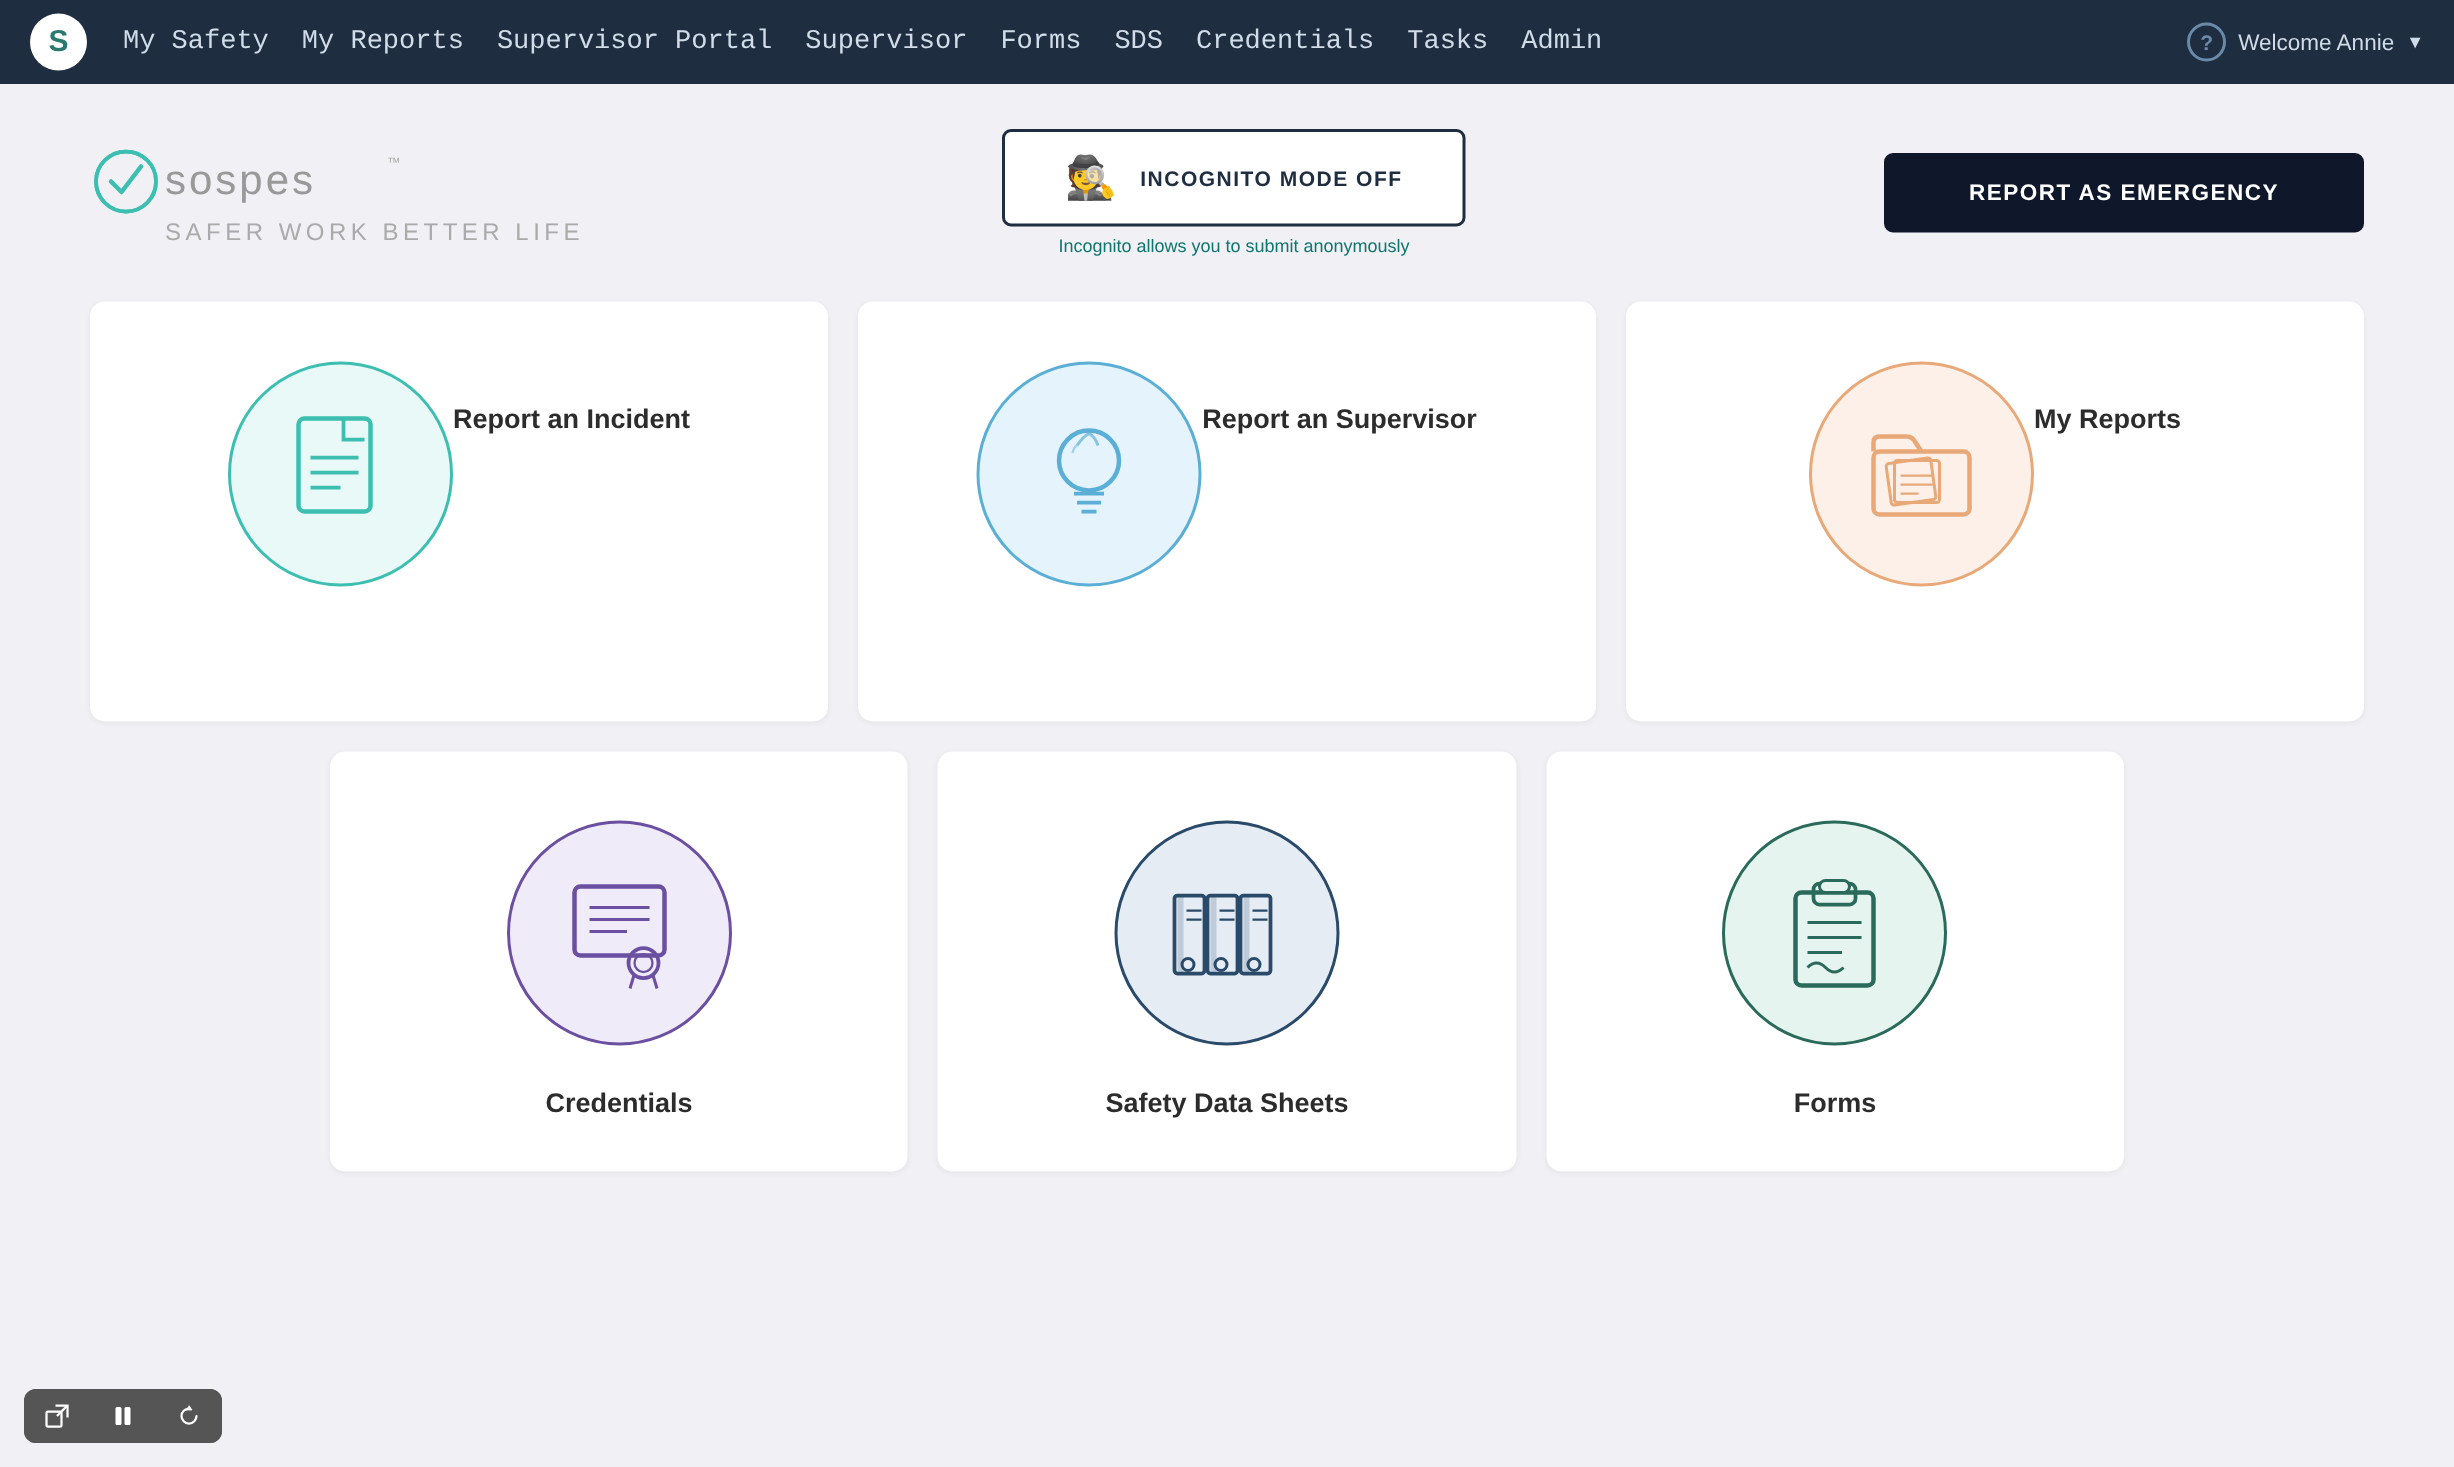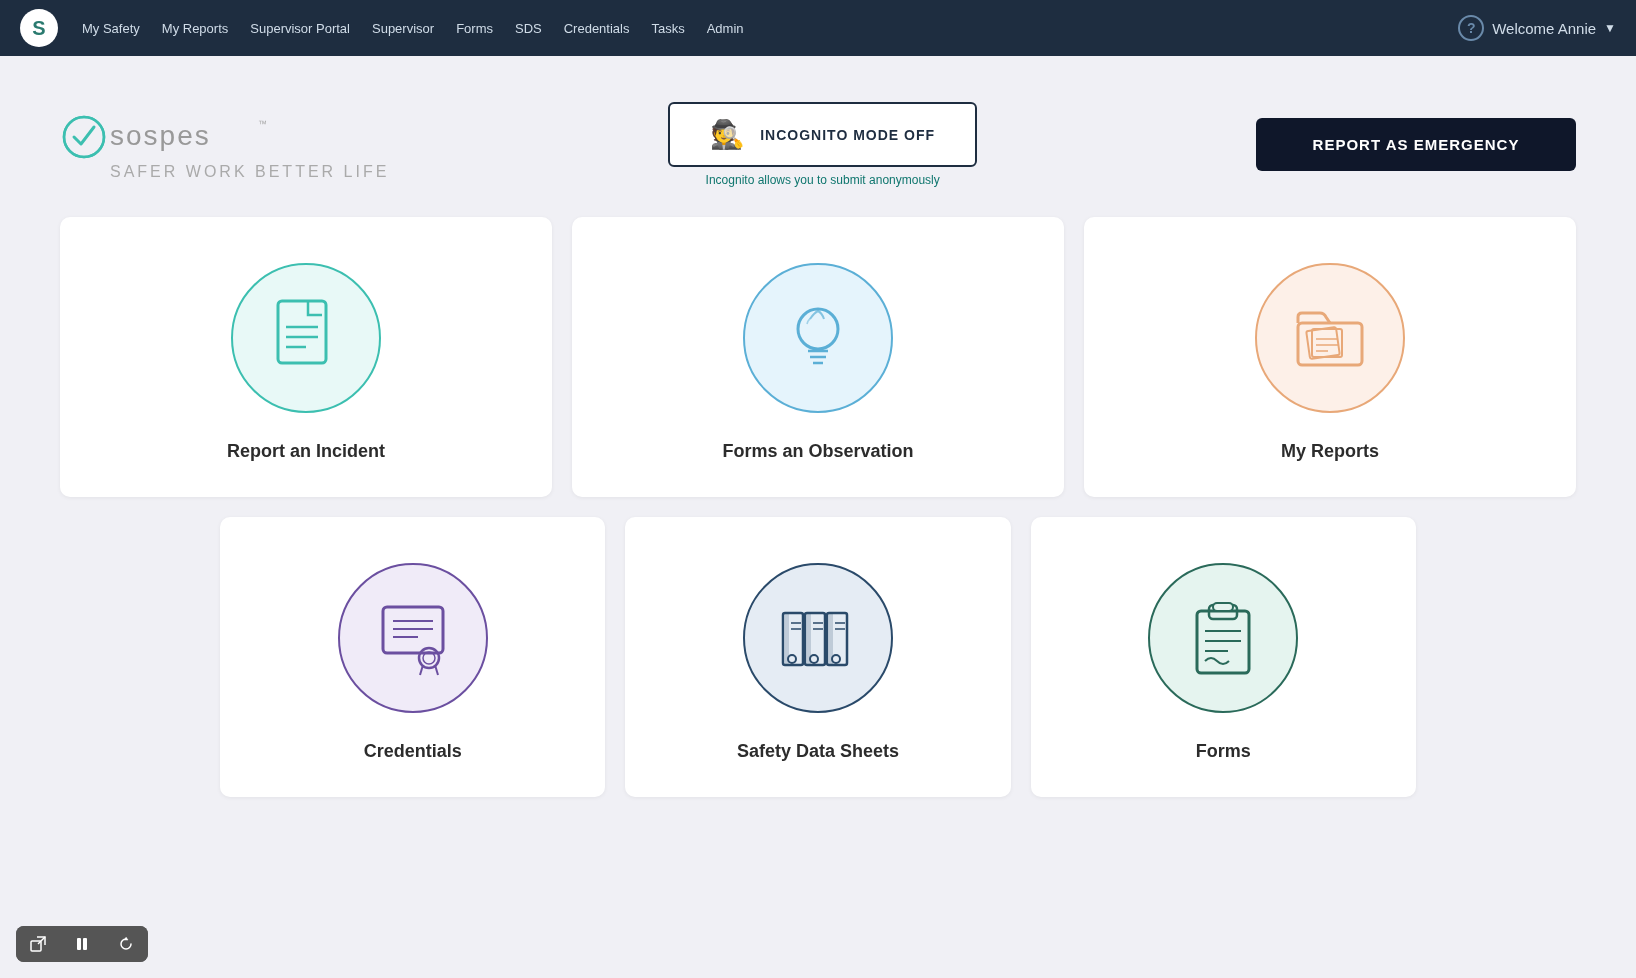--- a/index.html
+++ b/index.html
@@ -20,44 +20,45 @@
       border-radius: 50%;
       display: flex; align-items: center; justify-content: center;
       font-weight: 900; font-size: 20px; color: #2a7a6f;
       flex-shrink: 0;
     }
     .nav-items {
       display: flex; gap: 22px; align-items: center; flex: 1;
     }
     .nav-item {
       color: #d0dce8;
-      font-size: 13px;
+      font-size: 18px;
       cursor: pointer;
       text-decoration: none;
       white-space: nowrap;
+      font-family: Liberation Mono, monospace;
     }
     .nav-right {
       display: flex; align-items: center; gap: 8px; margin-left: auto;
     }
     .nav-help {
       width: 26px; height: 26px;
       border: 2px solid #6a8aaa;
       border-radius: 50%;
       display: flex; align-items: center; justify-content: center;
       color: #6a8aaa; font-weight: 700; font-size: 14px;
       cursor: pointer;
     }
     .nav-welcome {
       color: #d0dce8; font-size: 15px; cursor: pointer;
     }
     .nav-arrow { color: #d0dce8; font-size: 12px; }
 
     
     .main-content {
-      padding: 46px 60px;
+      padding: 30px 60px;
     }
 
     
     .top-section {
       display: flex;
       align-items: center;
       justify-content: space-between;
       margin-bottom: 30px;
     }
     .incognito-area {
@@ -100,22 +101,21 @@
     .cards-row {
       display: flex;
       gap: 20px;
       margin-bottom: 20px;
     }
     .card {
       background: #fff;
       border-radius: 10px;
       flex: 1;
       display: flex;
-      flex-direction: column;
-      align-items: center;
+      flex-direction: row;
       justify-content: center;
       padding: 40px 20px 30px;
       cursor: pointer;
       box-shadow: 0 1px 4px rgba(0,0,0,0.06);
       min-height: 280px;
     }
     .card-label {
       font-size: 18px;
       font-weight: 700;
       color: #2c2c2c;
@@ -259,21 +259,21 @@
           <circle cx="40" cy="36" r="20" fill="none" stroke="#5bafd6" stroke-width="3"></circle>
 
           <line x1="30" y1="58" x2="50" y2="58" stroke="#5bafd6" stroke-width="2.5"></line>
           <line x1="32" y1="64" x2="48" y2="64" stroke="#5bafd6" stroke-width="2.5"></line>
           <line x1="35" y1="70" x2="45" y2="70" stroke="#5bafd6" stroke-width="2.5"></line>
 
           <path d="M32 26 Q36 20 40 18 Q44 20 46 26" fill="none" stroke="#5bafd6" stroke-width="2" opacity="0.7"></path>
           <path d="M29 31 Q30 27 32 26" fill="none" stroke="#5bafd6" stroke-width="1.5" opacity="0.5"></path>
         </svg>
       </div>
-      <div class="card-label">Forms an Observation</div>
+      <div class="card-label">Report an Supervisor</div>
     </div>
 
     <div class="card">
       <div class="icon-circle" style="background:#fdf0e8; border: 2.5px solid #e8a878;">
         <svg width="80" height="90" viewBox="0 0 80 90">
 
           <rect x="8" y="30" width="64" height="42" rx="4" fill="none" stroke="#e8a878" stroke-width="3"></rect>
 
           <path d="M8 30 L8 24 Q8 20 12 20 L30 20 Q34 20 36 24 L40 30" fill="none" stroke="#e8a878" stroke-width="3"></path>
 

